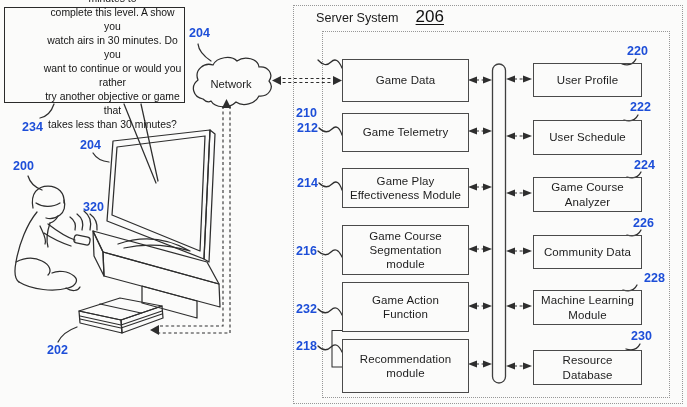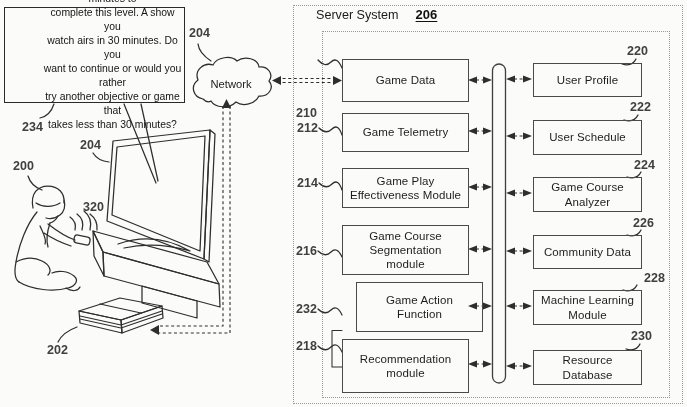--- a/index.html
+++ b/index.html
@@ -8,22 +8,22 @@
     font-family:"Liberation Sans", sans-serif;overflow:hidden;
   }
   #art{position:absolute;left:0;top:0;z-index:2;pointer-events:none;}
   .dottedbox{position:absolute;border:1.6px dotted #979797;z-index:1;background:transparent;}
   .modbox{
     position:absolute;border:1.1px solid #4a4a4a;z-index:3;
     display:flex;align-items:center;justify-content:center;text-align:center;
     font-size:11.5px;line-height:1.22;color:#1d1d1d;white-space:pre-line;letter-spacing:.1px;
   }
   .titlerow{position:absolute;z-index:3;display:flex;align-items:baseline;font-size:12.6px;color:#1b1b1b;}
-  .titlerow .ref{font-weight:bold;text-decoration:underline;text-underline-offset:2px;font-size:13px;color:#111;}
-  .reflabel{position:absolute;z-index:4;font-weight:bold;font-size:12.5px;color:#404040;}
+  .titlerow .ref{font-weight:normal;text-decoration:underline;text-underline-offset:2px;font-size:17px;color:#111;}
+  .reflabel{position:absolute;z-index:4;font-weight:bold;font-size:12.5px;color:#1d4ed8;}
   #bubble{
     position:absolute;left:4px;top:7px;width:181px;height:96px;z-index:3;
     border:1.6px solid #2a2a2a;background:#fbfbfa;box-sizing:border-box;
     display:flex;align-items:center;justify-content:center;
   }
   #bubble .txt{
     font-size:10.4px;line-height:1.34;color:#151515;text-align:center;white-space:pre-line;margin-left:36px;
   }
   .ink{stroke:#2e2e2e;fill:none;stroke-width:1.25;stroke-linecap:round;stroke-linejoin:round;}
   .dash{stroke:#2e2e2e;fill:none;stroke-width:1.1;stroke-dasharray:3 2.6;}
@@ -43,21 +43,21 @@
     <span class="ref">206</span>
   </div>
 
   <div class="modbox" style="left:342px;top:113px;width:125px;height:37px;"><span>Game Telemetry</span></div>
   <div class="modbox" style="left:342px;top:59px;width:125px;height:41px;"><span>Game Data</span></div>
   <div class="modbox" style="left:342px;top:168px;width:125px;height:38px;"><span>Game Play
 Effectiveness Module</span></div>
   <div class="modbox" style="left:342px;top:225px;width:125px;height:48px;"><span>Game Course
 Segmentation
 module</span></div>
-  <div class="modbox" style="left:342px;top:282px;width:125px;height:48px;margin-left:14px;"><span>Game Action
+  <div class="modbox" style="left:342px;top:282px;width:125px;height:48px;"><span>Game Action
 Function</span></div>
   <div class="modbox" style="left:342px;top:339px;width:125px;height:52px;"><span>Recommendation
 module</span></div>
 
   <div class="modbox" style="left:533px;top:63px;width:107px;height:32px;"><span>User Profile</span></div>
   <div class="modbox" style="left:533px;top:120px;width:107px;height:33px;"><span>User Schedule</span></div>
   <div class="modbox" style="left:533px;top:177px;width:107px;height:33px;"><span>Game Course
 Analyzer</span></div>
   <div class="modbox" style="left:533px;top:235px;width:107px;height:32px;"><span>Community Data</span></div>
   <div class="modbox" style="left:533px;top:290px;width:107px;height:33px;"><span>Machine Learning

